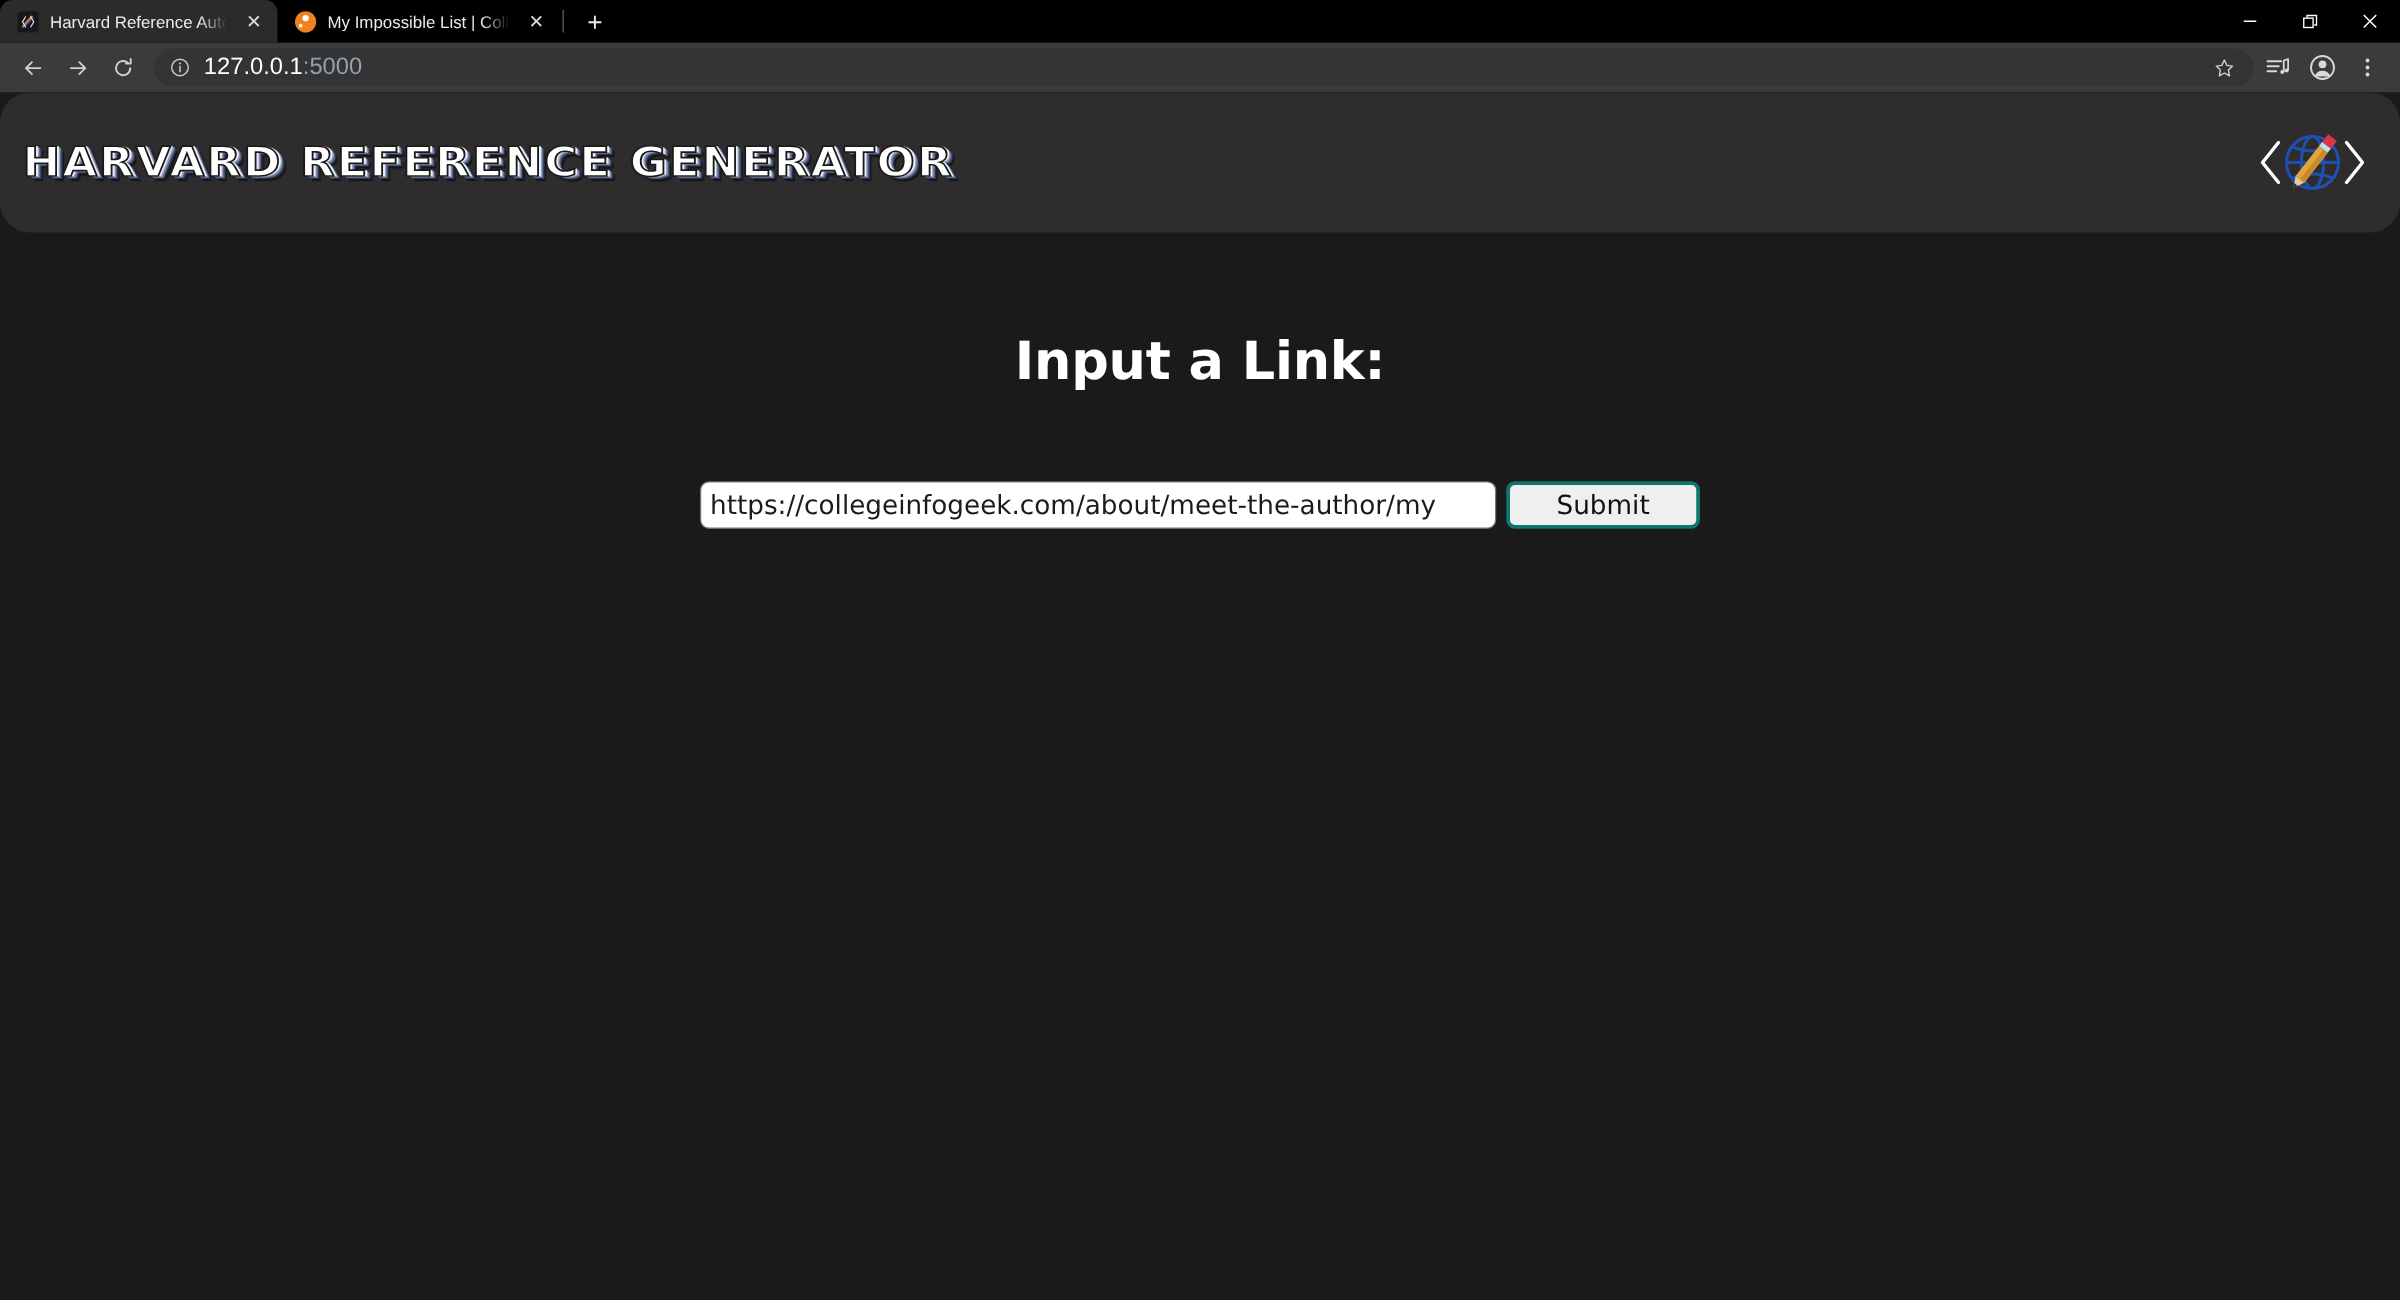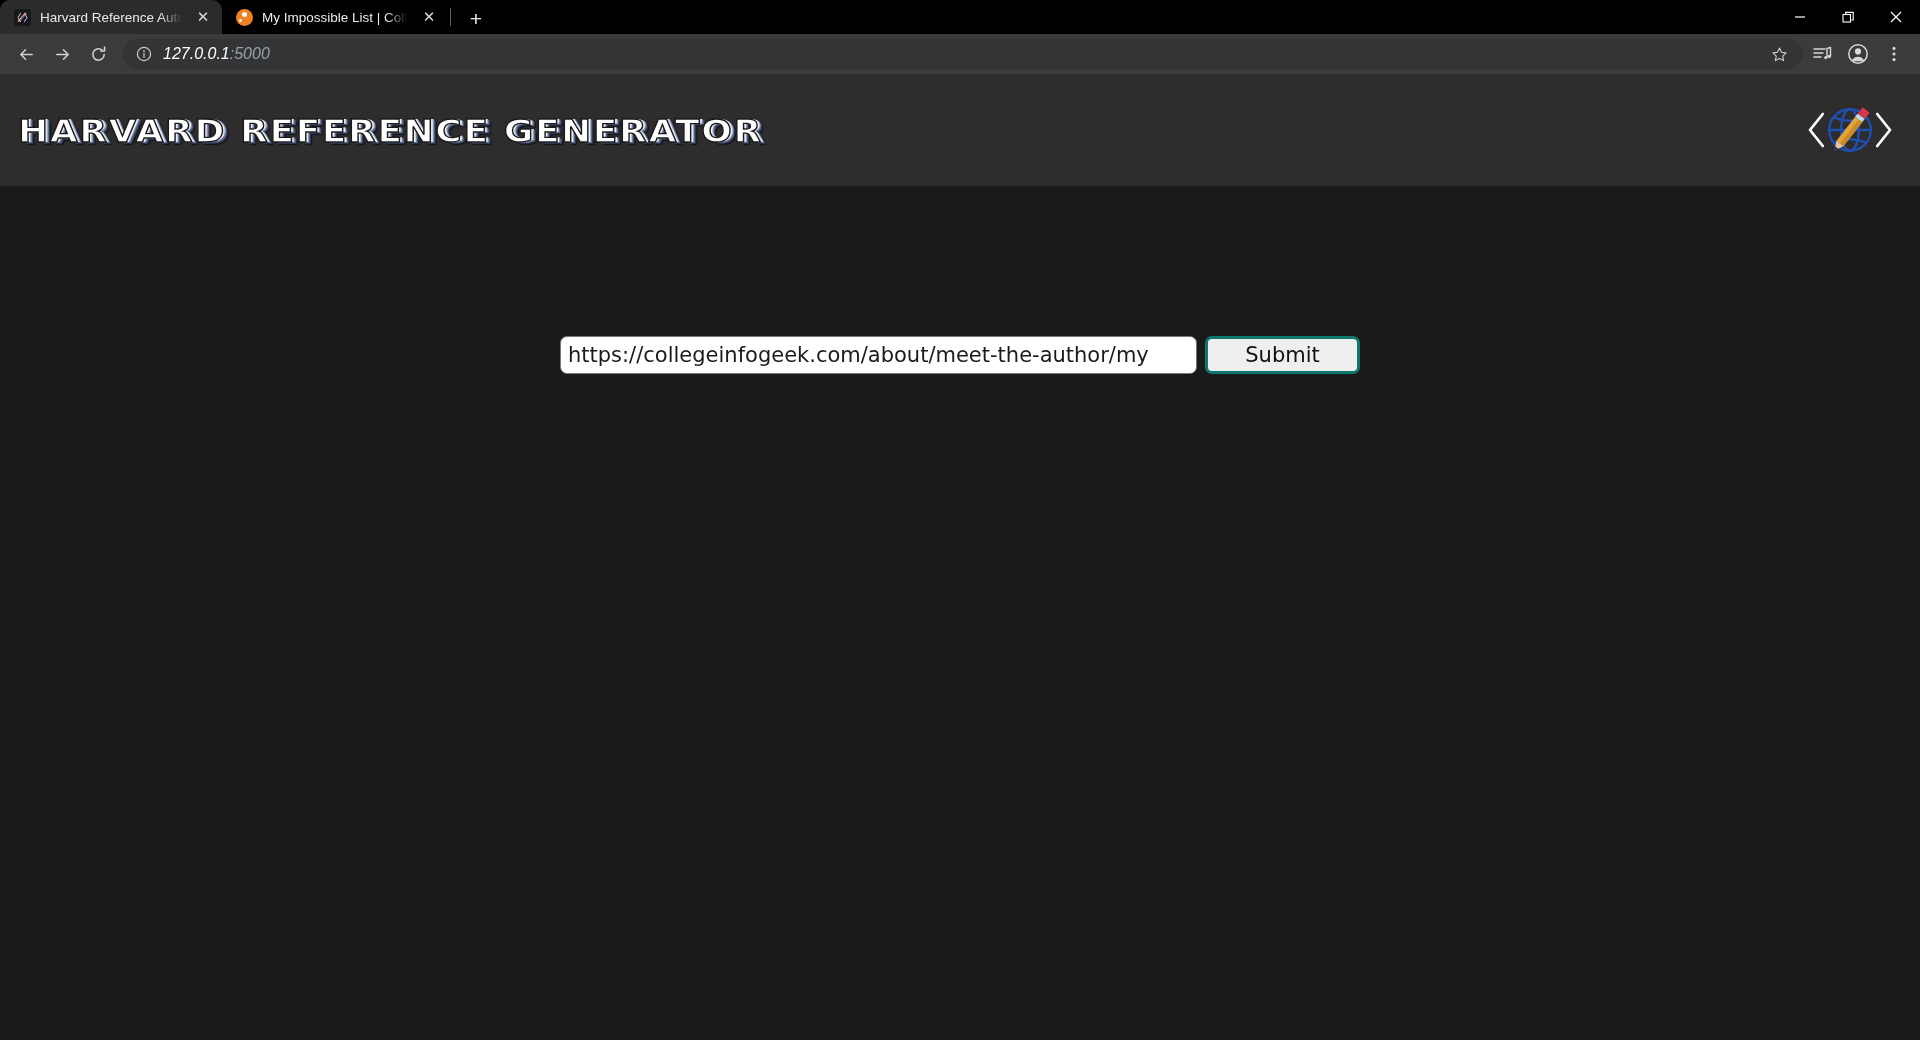--- a/index.html
+++ b/index.html
@@ -93,40 +93,41 @@
     flex: 1 1 auto; height: 30px; background: #333436;
     border-radius: 16px; margin-left: 6px;
     display: flex; align-items: center; gap: 10px;
     padding: 0 12px; min-width: 0;
   }
   .site-info {
     width: 18px; height: 18px; flex: 0 0 18px;
     display: flex; align-items: center; justify-content: center;
     color: #c9cbcd;
   }
-  .url { font-size: 16px; color: #ffffff; white-space: nowrap; font-style: italic; }
+  .url { font-size: 19px; color: #ffffff; white-space: nowrap; }
   .url .port { color: #9aa0a6; }
   .omni-star {
     margin-left: auto; width: 24px; height: 24px;
     display: flex; align-items: center; justify-content: center;
     color: #cfd1d3;
   }
   .tb-icon {
     width: 34px; height: 34px; border-radius: 50%;
     display: flex; align-items: center; justify-content: center;
     color: #d6d8da; flex: 0 0 34px;
   }
 
   
   .viewport { flex: 1 1 auto; background: #1b1a1a; position: relative; overflow: hidden; }
 
   .site-header {
     height: 112px; background: #2e2c2c;
     display: flex; align-items: center; justify-content: space-between;
     padding: 0 22px 0 18px;
+    border-radius: 24px;
   }
   .brand {
     font-family: "DejaVu Sans", sans-serif;
     font-size: 34px; font-weight: 700;
     letter-spacing: 1.5px;
     color: #ffffff;
     -webkit-text-stroke: 1.4px #1b1a1a;
     text-shadow:
       2px 0 0 #f2f2f2, 3px 1px 0 #9aa7c8, 4px 2px 0 #5b6a8c,
       5px 3px 0 #2b3550, 6px 4px 1px rgba(0,0,0,.55);
@@ -294,20 +295,21 @@
             <rect x="55" y="23" width="11" height="38" fill="#e0a53c"></rect>
             <rect x="60.5" y="23" width="5.5" height="38" fill="#c98b28"></rect>
             <path d="M55 61 L60.5 72 L66 61 Z" fill="#e6c79a"></path>
             <path d="M58.3 67.5 L60.5 72 L62.8 67.5 Z" fill="#2a2a55"></path>
           </g>
         </svg>
       </div>
     </div>
 
     <div class="content">
+      <h1 class="page-heading">Input a Link:</h1>
 
       <form class="form-row">
         <input class="link-input" type="text" value="https://collegeinfogeek.com/about/meet-the-author/my" style="">
         <button class="submit-btn" type="submit">Submit</button>
       </form>
     </div>
 
   </div>
 </div>
 

